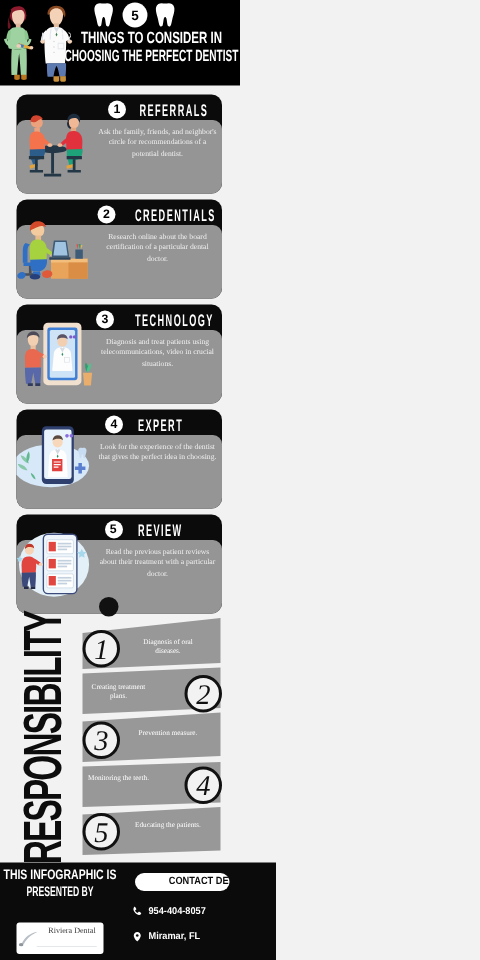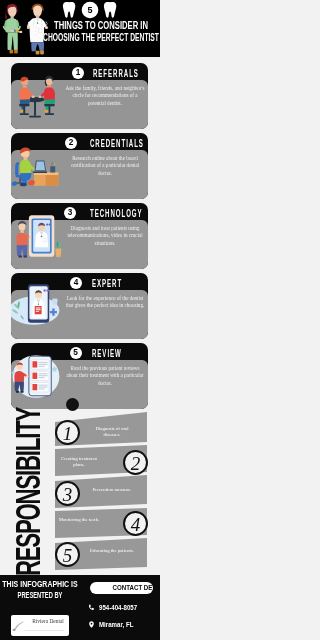--- a/index.html
+++ b/index.html
@@ -45,21 +45,21 @@
               letter-spacing:-1.2px;color:#0d0d0d;-webkit-font-smoothing:antialiased;font-family:"Liberation Sans",sans-serif;}
   .resp-dot{position:absolute;left:66px;top:-9px;width:13px;height:13px;border-radius:50%;background:#111;}
   .rrow{position:absolute;left:44px;width:116px;height:27px;}
   .rbar-txt{position:absolute;top:6px;width:46px;text-align:center;color:#fff;
             font-family:"Liberation Serif",serif;font-size:4.8px;line-height:6.4px;}
   .rcirc{position:absolute;top:0px;width:25px;height:25px;border-radius:50%;border:2.1px solid #111;
          background:#f2f2f2;color:#111;font-family:"Liberation Serif",serif;font-style:italic;
          font-size:19px;line-height:23px;text-align:center;box-sizing:border-box;}
 
   
-  .footer{position:absolute;left:0;top:575px;width:160px;height:65px;background:#0b0b0b;}
+  .footer{position:absolute;left:0;top:575px;width:160px;height:65px;background:#0b0b0b;padding-left:24px;}
   .foot-l{position:absolute;left:0;top:0;width:80px;height:65px;}
   .foot-r{position:absolute;left:80px;top:0;width:80px;height:65px;}
   .foot-head{position:absolute;left:0px;top:4px;width:80px;color:#fff;
              font-family:"Liberation Sans",sans-serif;}
   .foot-head>div{position:absolute;left:50%;white-space:nowrap;font-weight:bold;
              font-size:16px;line-height:16px;height:16px;transform-origin:50% 50%;}
   .foot-head>div:nth-child(1){top:-3px;transform:translateX(-50%) scale(.437,.57);}
   .foot-head>div:nth-child(2){top:8px;transform:translateX(-50%) scale(.36,.57);}
   .logo{position:absolute;left:11px;top:40px;width:58px;height:21px;background:#fff;border-radius:2px;overflow:hidden;}
   .logo-name{position:absolute;left:16px;top:3.2px;width:42px;text-align:center;

